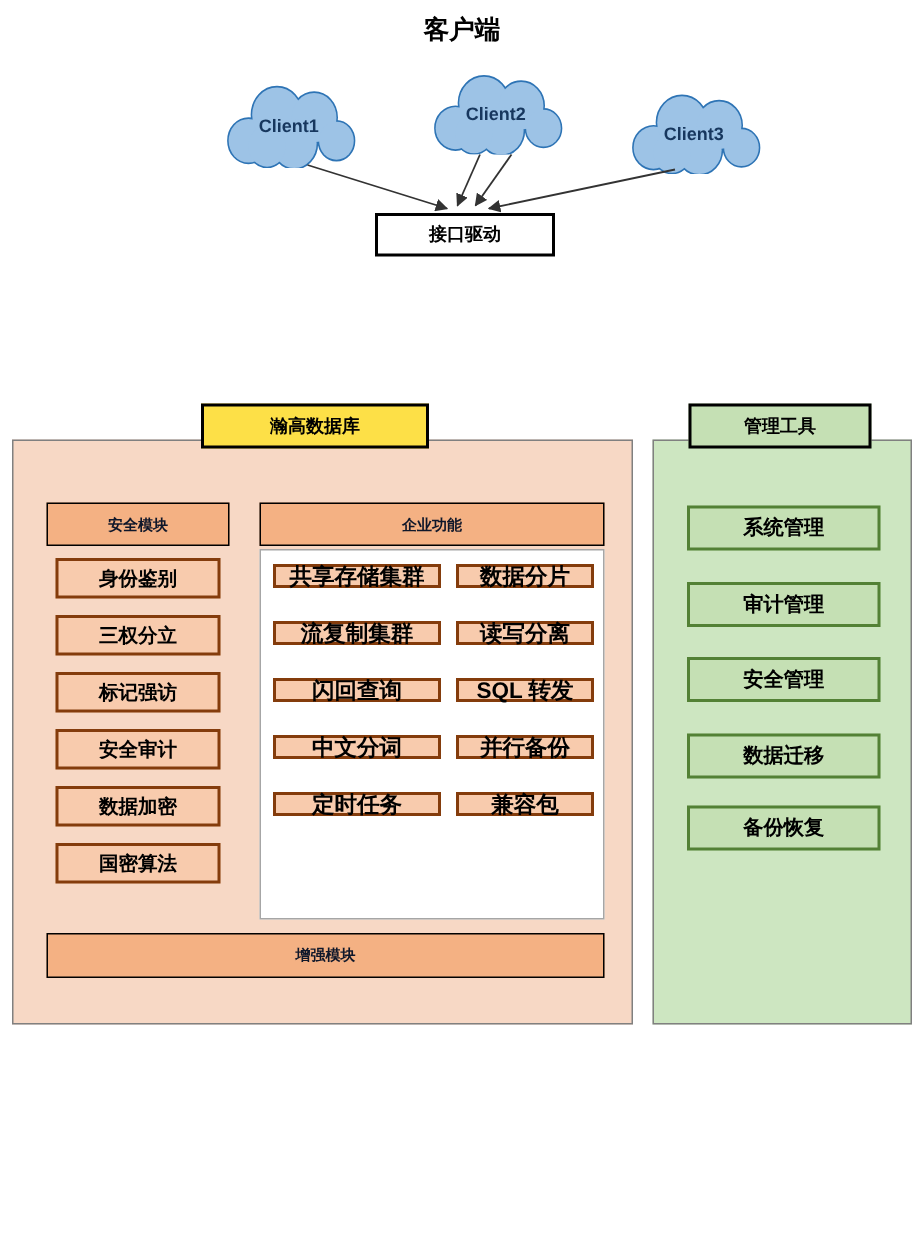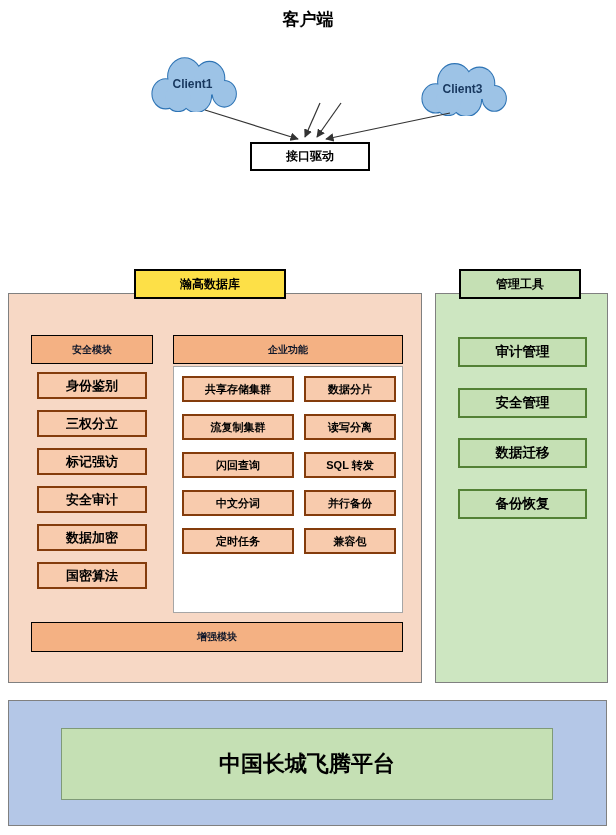--- a/index.html
+++ b/index.html
@@ -73,21 +73,21 @@
   .sec-items .sec-item:nth-child(2){ top:116px; }
   .sec-items .sec-item:nth-child(3){ top:154px; }
   .sec-items .sec-item:nth-child(4){ top:192px; }
   .sec-items .sec-item:nth-child(5){ top:230px; }
   .sec-items .sec-item:nth-child(6){ top:268px; }
 
   .ent-container {
     position:absolute; left:164px; top:72px; width:230px; height:247px;
     background:#ffffff; border:1px solid #a6a6a6;
   }
-  .ent-item { height:26px; font-size:11px; }
+  .ent-item { height:16px; font-size:15px; }
   .ent-col1 .ent-item { left:8px; width:112px; }
   .ent-col2 .ent-item { left:130px; width:92px; }
   .ent-col1 .ent-item:nth-child(1), .ent-col2 .ent-item:nth-child(1){ top:9px; }
   .ent-col1 .ent-item:nth-child(2), .ent-col2 .ent-item:nth-child(2){ top:47px; }
   .ent-col1 .ent-item:nth-child(3), .ent-col2 .ent-item:nth-child(3){ top:85px; }
   .ent-col1 .ent-item:nth-child(4), .ent-col2 .ent-item:nth-child(4){ top:123px; }
   .ent-col1 .ent-item:nth-child(5), .ent-col2 .ent-item:nth-child(5){ top:161px; }
 
   
   .mgmt-section {
@@ -162,20 +162,26 @@
       <line x1="450" y1="113" x2="326" y2="139" marker-end="url(#arrowhead)"></line>
     </g>
   </svg>
 
   <div class="cloud cloud1">
     <svg viewBox="0 0 115 66" preserveAspectRatio="none">
         <use href="#cloudShape"></use>
       </svg>
     <span class="cloud-label">Client1</span>
   </div>
+  <div class="cloud cloud2">
+    <svg viewBox="0 0 115 66" preserveAspectRatio="none">
+        <use href="#cloudShape"></use>
+      </svg>
+    <span class="cloud-label">Client2</span>
+  </div>
   <div class="cloud cloud3">
     <svg viewBox="0 0 115 66" preserveAspectRatio="none">
         <use href="#cloudShape"></use>
       </svg>
     <span class="cloud-label">Client3</span>
   </div>
 
   <div class="section-label drivers-label">接口驱动</div>
 
   <div class="db-section">
@@ -205,24 +211,22 @@
         <div class="ent-item">并行备份</div>
         <div class="ent-item">兼容包</div>
       </div>
     </div>
 
     <div class="module-header enhanced-bar">增强模块</div>
   </div>
   <div class="section-label db-label">瀚高数据库</div>
 
   <div class="mgmt-section">
+    <div class="mgmt-item">系统管理</div>
     <div class="mgmt-item">审计管理</div>
     <div class="mgmt-item">安全管理</div>
     <div class="mgmt-item">数据迁移</div>
     <div class="mgmt-item">备份恢复</div>
   </div>
   <div class="section-label mgmt-label">管理工具</div>
 
-  <div class="platform-band">
-    <div class="platform-inner">中国长城飞腾平台</div>
-  </div>
 
 </div>
 
 </body></html>

